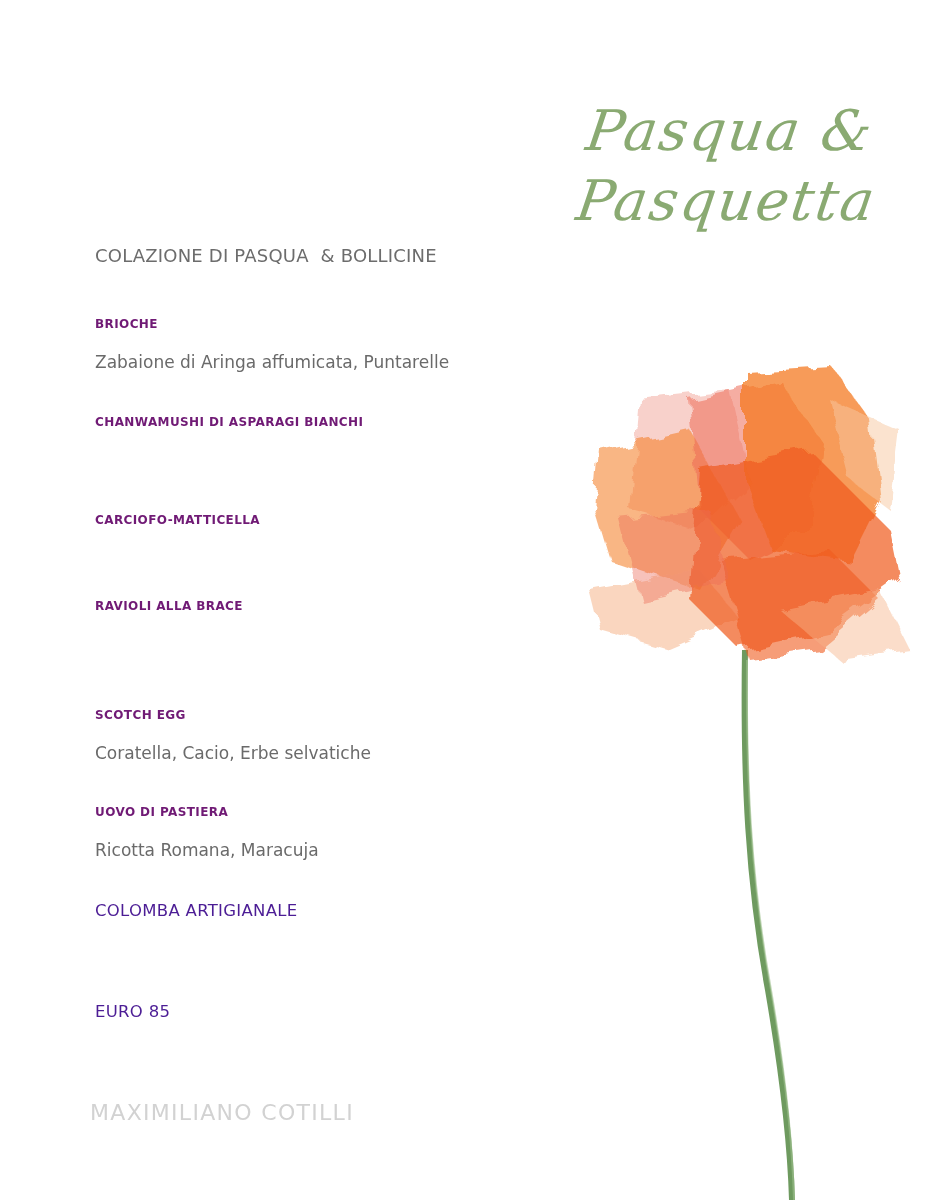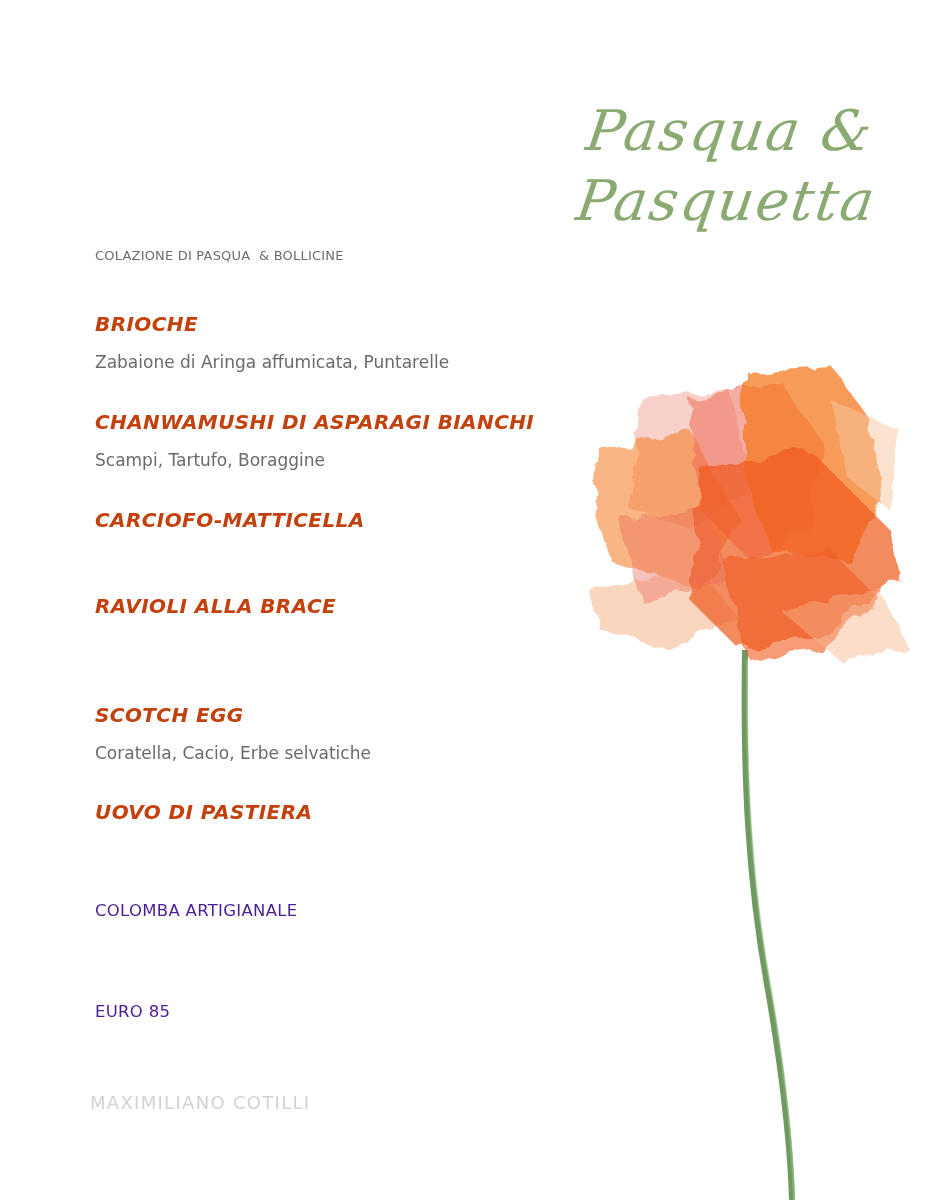--- a/index.html
+++ b/index.html
@@ -3,29 +3,29 @@
   <meta charset="utf-8">
   <style>
     html, body { margin: 0; padding: 0; background: #ffffff; }
     body { width: 927px; height: 1200px; position: relative; overflow: hidden; font-family: "DejaVu Sans", sans-serif; }
     .page { position: absolute; inset: 0; background: #ffffff; }
 
     .title { position: absolute; left: 582px; top: 96px; width: 300px; color: #8aaa72; font-family: "DejaVu Serif", serif; font-style: italic; font-size: 56px; line-height: 70px; letter-spacing: 2px; transform: skewX(-8deg); }
     .title .line { display: block; white-space: nowrap; }
 
     .menu { position: absolute; left: 95px; top: 244px; width: 480px; color: #6f6f6f; }
-    .intro { font-size: 13px; letter-spacing: 0.2px; color: #6c6c6c; height: 24px; line-height: 24px; white-space: pre; }
+    .intro { font-size: 18px; letter-spacing: 0.2px; color: #6c6c6c; height: 24px; line-height: 24px; white-space: pre; }
     .course { position: absolute; left: 0; width: 480px; }
-    .course .name { font-size: 20px; font-weight: bold; color: #c2410c; letter-spacing: 0.4px; line-height: 24px; white-space: pre; font-style: italic; }
+    .course .name { font-size: 12px; font-weight: bold; color: #701a75; letter-spacing: 0.4px; line-height: 24px; white-space: pre; }
     .course .desc { font-size: 17px; color: #6a6a6a; line-height: 24px; margin-top: 14px; white-space: pre; }
     .extra { position: absolute; left: 0; font-size: 16.5px; color: #4c1d95; letter-spacing: 0.3px; line-height: 24px; white-space: pre; }
 
     .logo { position: absolute; left: 90px; top: 1090px; color: #d2d2d2; }
     .logo .brand { font-family: "DejaVu Serif", serif; font-size: 44px; line-height: 48px; letter-spacing: 3px; font-weight: normal; }
-    .logo .chef { font-family: "DejaVu Sans", sans-serif; font-size: 18px; letter-spacing: 1.3px; line-height: 22px; margin-top: 2px; }
+    .logo .chef { font-family: "DejaVu Sans", sans-serif; font-size: 22px; letter-spacing: 1.3px; line-height: 22px; margin-top: 12px; }
 
     .flower { position: absolute; left: 580px; top: 360px; width: 347px; height: 840px; }
   </style>
 </head>
 <body>
 
 <div class="page">
 
   <div class="title">
     <span class="line">Pasqua &amp;</span>
@@ -34,34 +34,34 @@
 
   <div class="menu">
     <div class="intro">COLAZIONE DI PASQUA  &amp; BOLLICINE</div>
 
     <div class="course" style="top:68px">
       <div class="name">BRIOCHE</div>
       <div class="desc">Zabaione di Aringa affumicata, Puntarelle</div>
     </div>
     <div class="course" style="top:166px">
       <div class="name">CHANWAMUSHI DI ASPARAGI BIANCHI</div>
-      <div class="desc">Scampi, Tartufo, Boraggine</div>
     </div>
     <div class="course" style="top:264px">
       <div class="name">CARCIOFO-MATTICELLA</div>
     </div>
     <div class="course" style="top:350px">
       <div class="name">RAVIOLI ALLA BRACE</div>
     </div>
     <div class="course" style="top:459px">
       <div class="name">SCOTCH EGG</div>
       <div class="desc">Coratella, Cacio, Erbe selvatiche</div>
     </div>
     <div class="course" style="top:556px">
       <div class="name">UOVO DI PASTIERA</div>
+      <div class="desc">Ricotta Romana, Maracuja</div>
     </div>
 
     <div class="extra" style="top:655px">COLOMBA ARTIGIANALE</div>
     <div class="extra" style="top:756px">EURO 85</div>
   </div>
 
   <div class="logo">
     <div class="chef">MAXIMILIANO COTILLI</div>
   </div>
 

